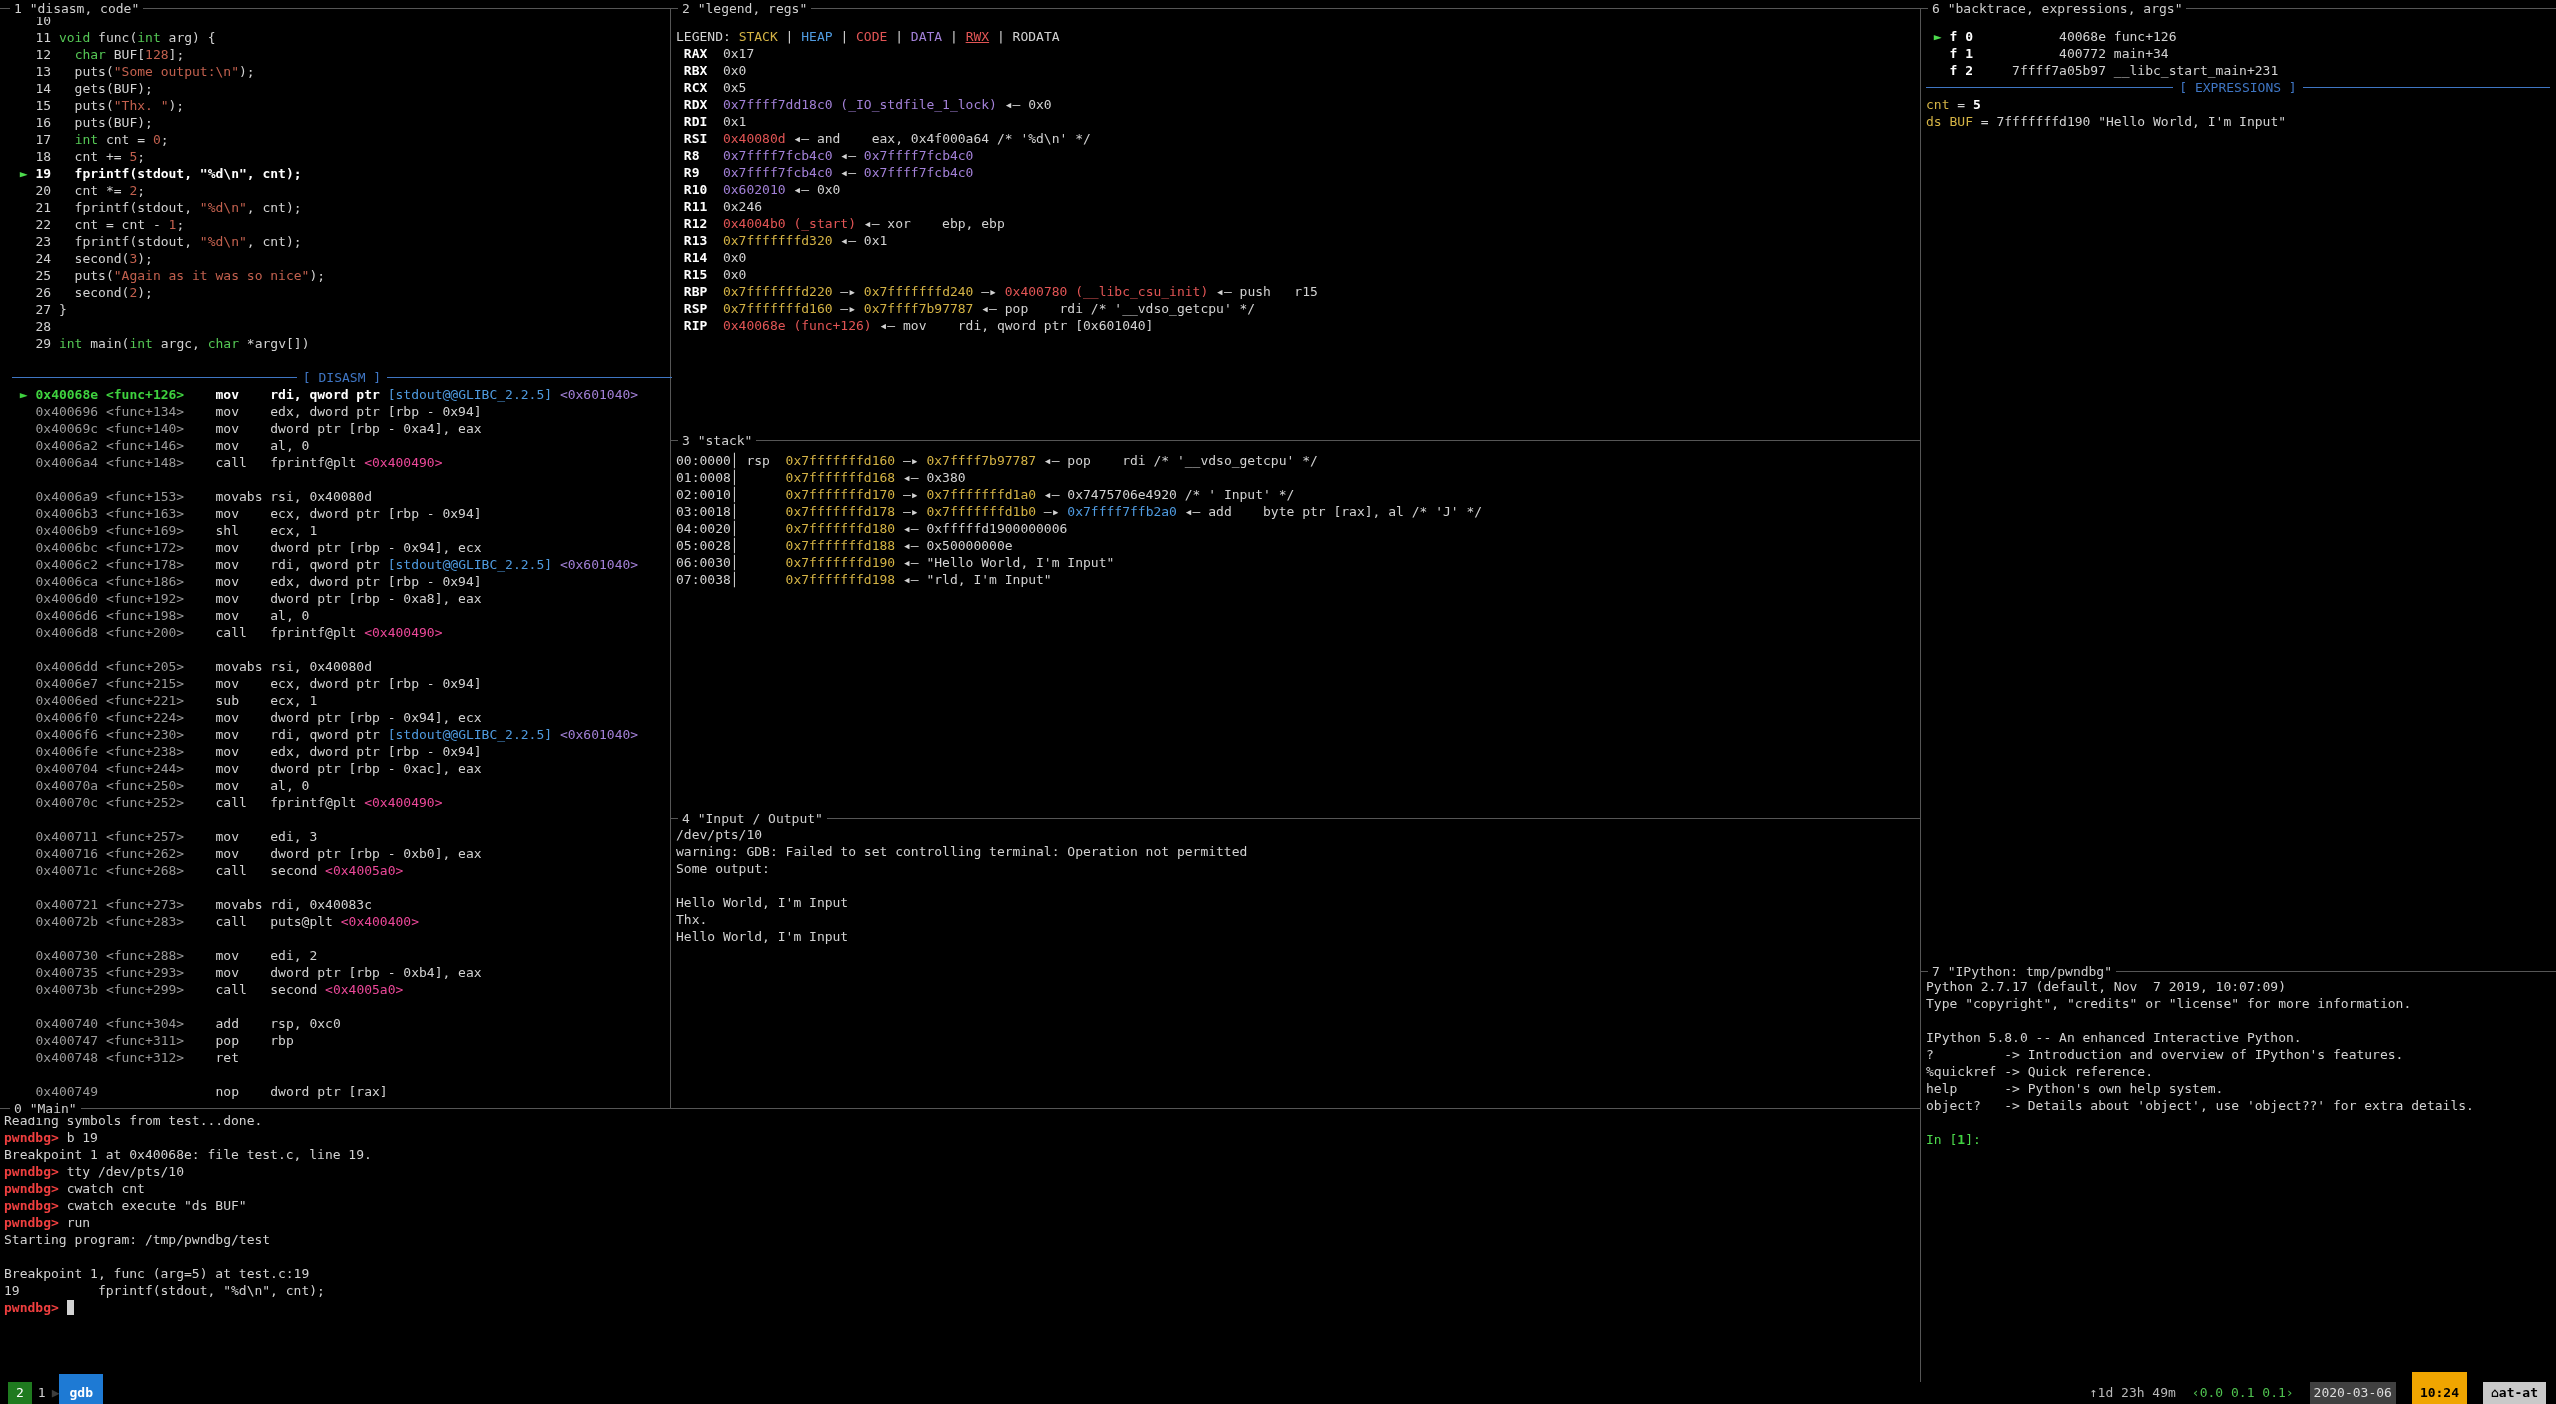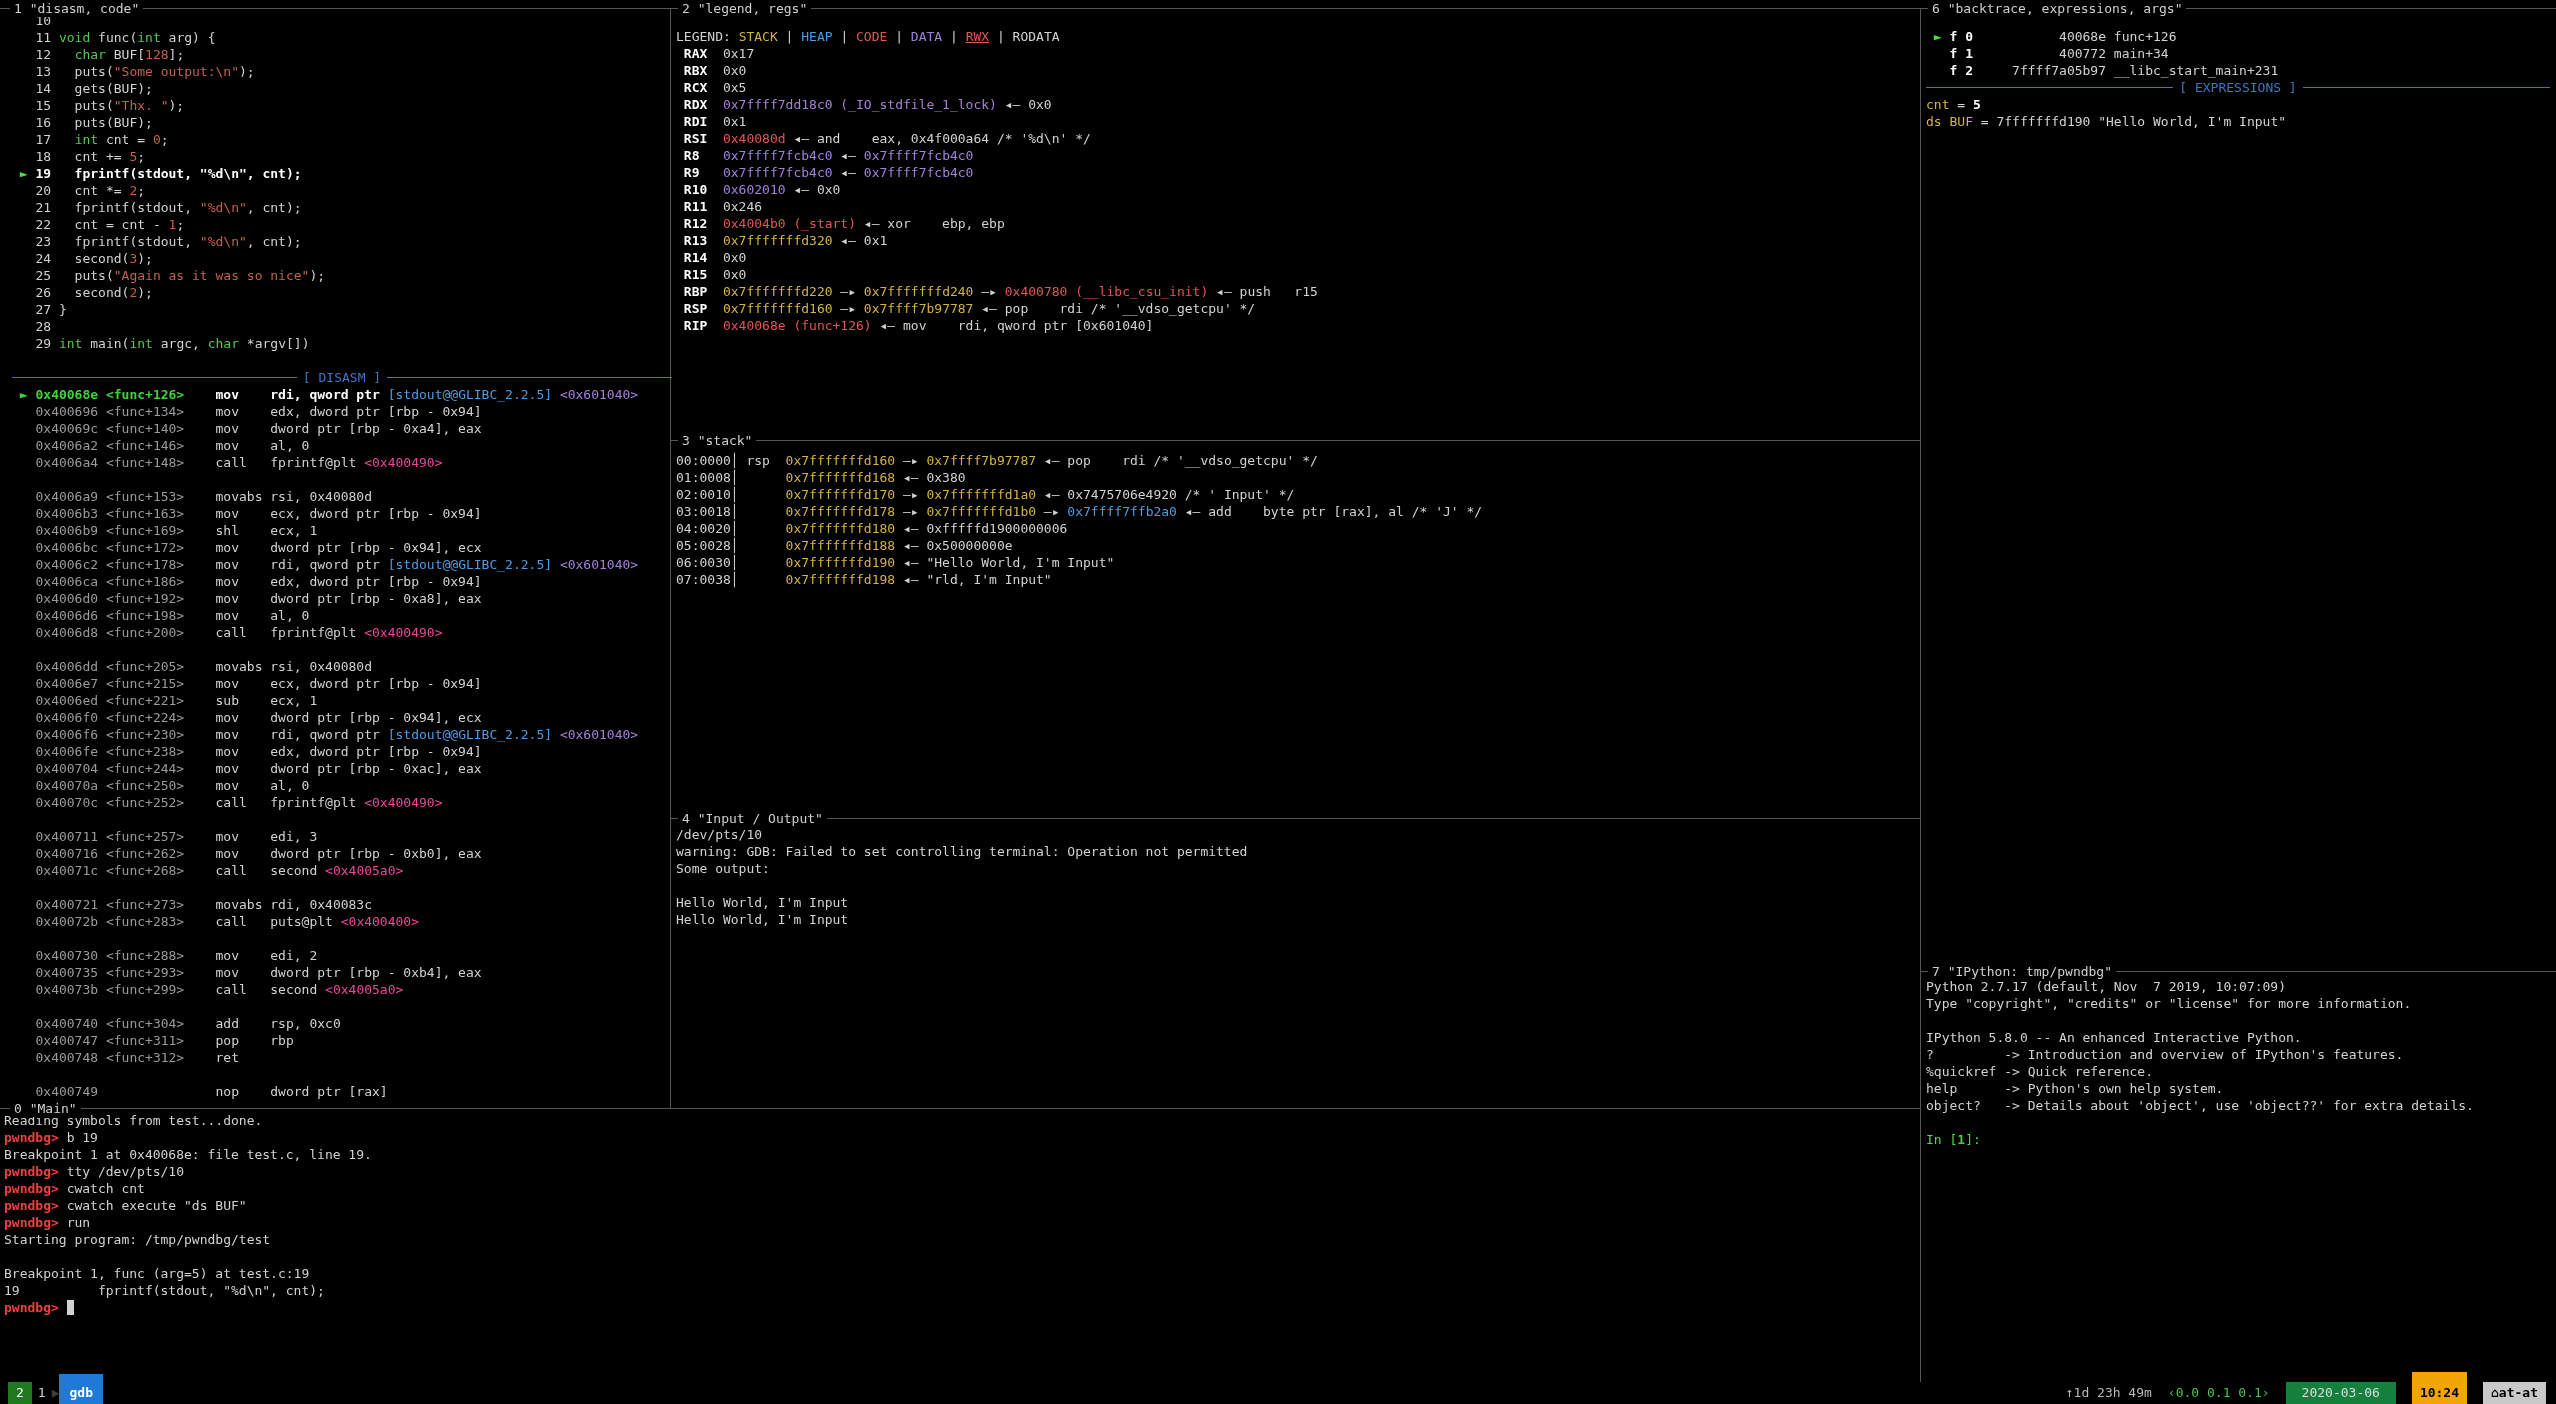--- a/index.html
+++ b/index.html
@@ -33,21 +33,21 @@
   .sb-left,.sb-right{display:flex;align-items:center;height:22px;}
   .sb-left{padding-left:8px;}
   .sb-right{padding-right:10px;}
   .sb-item{display:inline-flex;align-items:center;height:22px;line-height:22px;margin-left:16px;white-space:pre;}
   .sb-session{background:#1f7a1f;color:#fff;padding:0 8px;height:22px;line-height:22px;}
   .sb-winidx{color:#d0d0d0;padding:0 6px;height:22px;line-height:22px;}
   .sb-arrow{color:#3d3d3d;height:22px;line-height:22px;}
   .sb-winname{background:#1e7ad4;color:#fff;padding:8px 10px;height:22px;line-height:22px;font-weight:bold;}
   .sb-uptime{color:#b8b8b8;}
   .sb-load{color:#4fc24f;}
-  .sb-date{background:#15803d;color:#dddddd;padding:0 16px;}
+  .sb-date{background:#404040;color:#dddddd;padding:0 4px;}
   .sb-time{background:#f0a500;color:#000;padding:10px 8px;font-weight:bold;}
   .sb-host{background:#c9c9c9;color:#000;padding:0 8px;font-weight:bold;}
 </style>
 </head>
 <body>
 
 <div class="hline" style="left:0;top:8px;width:2556px"></div>
 <div class="hline" style="left:670px;top:440px;width:1250px"></div>
 <div class="hline" style="left:670px;top:818px;width:1250px"></div>
 <div class="hline" style="left:1920px;top:971px;width:636px"></div>
@@ -158,20 +158,21 @@
     <div class="row"><span class="c-d">05:0028│      </span><span class="c-y">0x7fffffffd188</span><span class="c-d"> ◂— 0x50000000e</span></div>
     <div class="row"><span class="c-d">06:0030│      </span><span class="c-y">0x7fffffffd190</span><span class="c-d"> ◂— "Hello World, I'm Input"</span></div>
     <div class="row"><span class="c-d">07:0038│      </span><span class="c-y">0x7fffffffd198</span><span class="c-d"> ◂— "rld, I'm Input"</span></div>
   </section>
 <section class="pane" style="left:676px;top:826px;width:1240px;height:270px">
     <div class="row"><span class="c-d">/dev/pts/10</span></div>
     <div class="row"><span class="c-d">warning: GDB: Failed to set controlling terminal: Operation not permitted</span></div>
     <div class="row"><span class="c-d">Some output:</span></div>
     <div class="row">&nbsp;</div>
     <div class="row"><span class="c-d">Hello World, I'm Input</span></div>
+    <div class="row"><span class="c-d">Thx. </span></div>
     <div class="row"><span class="c-d">Hello World, I'm Input</span></div>
   </section>
 <section class="pane" style="left:1926px;top:28px;width:624px;height:930px">
     <div class="row"><span class="c-g"> ► </span><span class="c-b">f 0</span><span class="c-d">           40068e func+126</span></div>
     <div class="row"><span class="c-d">   </span><span class="c-b">f 1</span><span class="c-d">           400772 main+34</span></div>
     <div class="row"><span class="c-d">   </span><span class="c-b">f 2</span><span class="c-d">     7ffff7a05b97 __libc_start_main+231</span></div>
     <div class="row sep-row"><span class="sep-dash"></span><span class="sep-label">[ EXPRESSIONS ]</span><span class="sep-dash"></span></div>
     <div class="row"><span class="c-y">cnt</span><span class="c-d"> = </span><span class="c-b">5</span></div>
     <div class="row"><span class="c-y">ds BUF</span><span class="c-d"> = 7fffffffd190 "Hello World, I'm Input"</span></div>
   </section>

